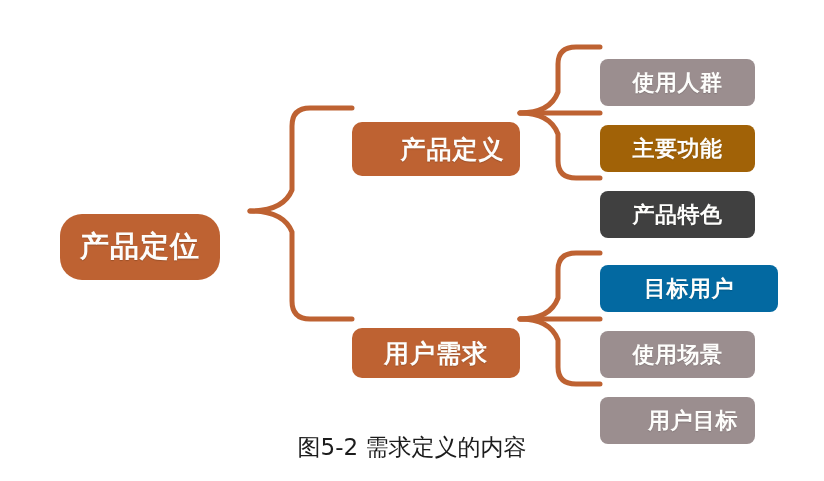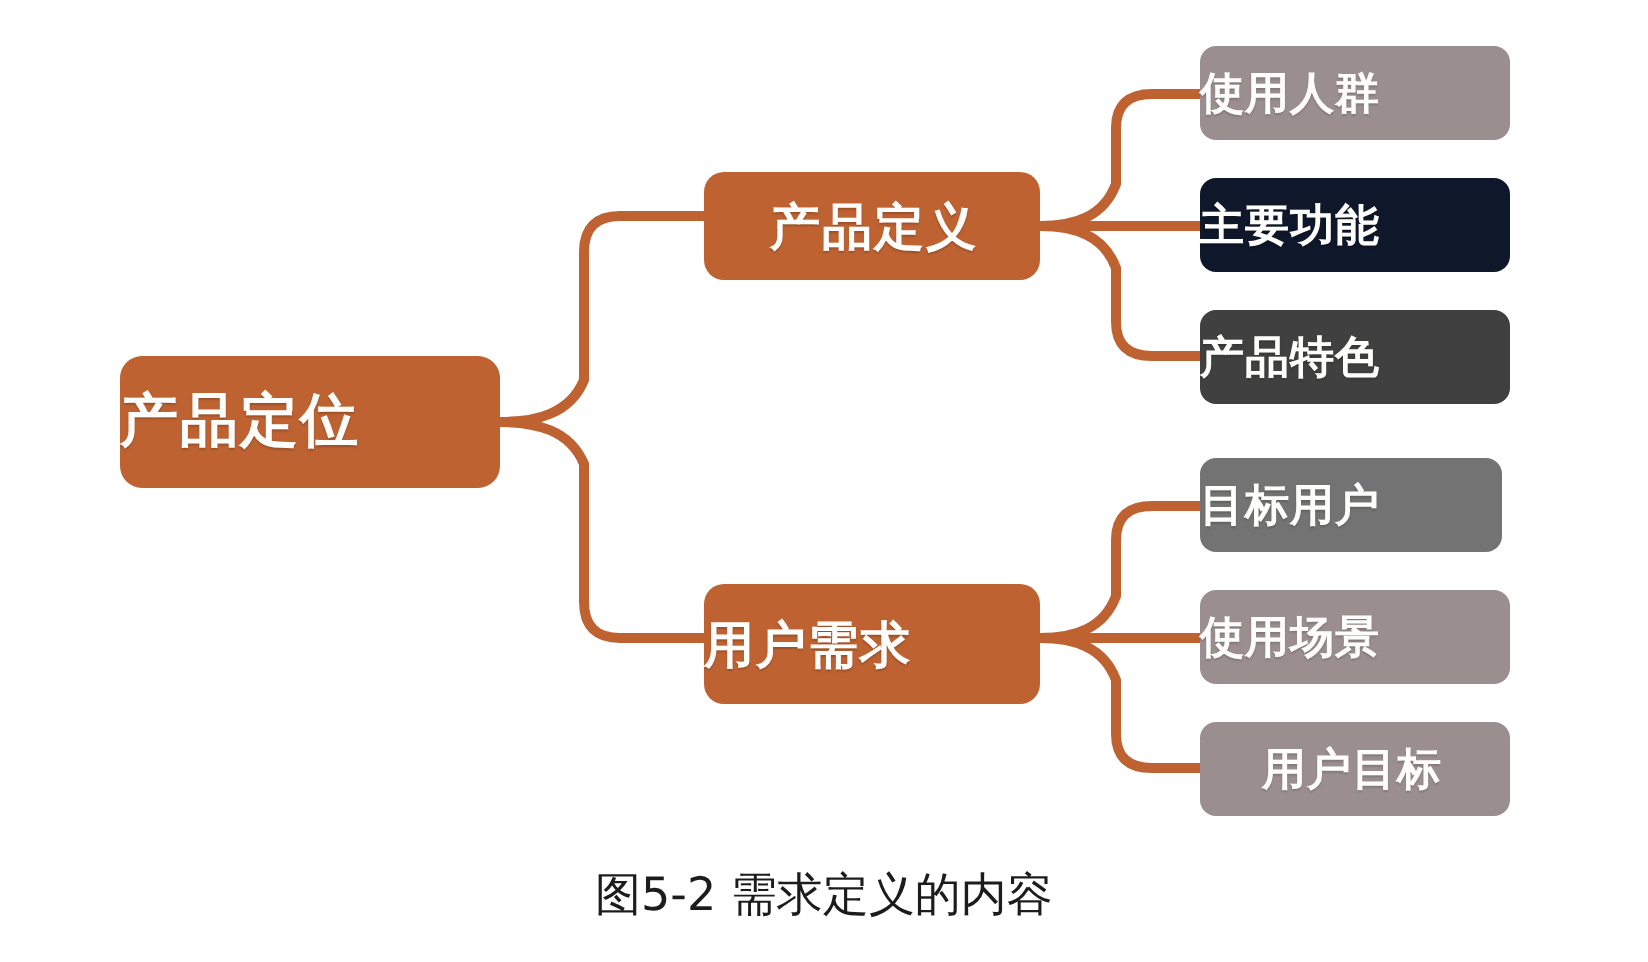--- a/index.html
+++ b/index.html
@@ -30,25 +30,27 @@
     width: 824px;
     height: 481px;
     pointer-events: none;
   }
 
   .node {
     position: absolute;
     box-sizing: border-box;
     display: flex;
     align-items: center;
+    justify-content: center;
     color: #fdfdfb;
     letter-spacing: 1px;
     text-align: center;
     white-space: nowrap;
     user-select: none;
+    margin-top: 36px;
   }
 
   .node-root {
     border-radius: 11px;
     font-size: 29px;
     font-weight: bold;
     text-shadow: 0 1px 1px rgba(0,0,0,0.18);
   }
 
   .node-branch {
@@ -92,45 +94,45 @@
       <path d="M 520 113 C 538 113, 552 108, 558 92 L 558 64 Q 558 47 576 47 L 600 47"></path>
       <path d="M 520 113 C 542 113, 556 113, 566 113 L 600 113"></path>
       <path d="M 520 113 C 538 113, 552 118, 558 134 L 558 161 Q 558 178 576 178 L 600 178"></path>
 
       <path d="M 520 319 C 538 319, 552 314, 558 298 L 558 270 Q 558 253 576 253 L 600 253"></path>
       <path d="M 520 319 C 542 319, 556 319, 566 319 L 600 319"></path>
       <path d="M 520 319 C 538 319, 552 324, 558 340 L 558 367 Q 558 384 576 384 L 600 384"></path>
     </g>
   </svg>
 
-  <div class="node node-root" style="left:60px; top:178px; width:190px; height:66px; background:#BE6232;">
+  <div class="node node-root" style="left:60px; top:178px; width:160px; height:66px; background:#BE6232;border-radius:22px;">
     <span>产品定位</span>
   </div>
 
   <div class="node node-branch" style="left:352px; top:86px; width:168px; height:54px; background:#BE6232;padding-left:33px;">
     <span>产品定义</span>
   </div>
 
   <div class="node node-leaf" style="left:600px; top:23px; width:155px; height:47px; background:#9B8E8F;">
     <span>使用人群</span>
   </div>
 
-  <div class="node node-leaf" style="left:600px; top:89px; width:155px; height:47px; background:#0f172a;">
+  <div class="node node-leaf" style="left:600px; top:89px; width:155px; height:47px; background:#a16207;">
     <span>主要功能</span>
   </div>
 
   <div class="node node-leaf" style="left:600px; top:155px; width:155px; height:47px; background:#404040;">
     <span>产品特色</span>
   </div>
 
-  <div class="node node-branch" style="left:352px; top:292px; width:168px; height:60px; background:#BE6232;">
+  <div class="node node-branch" style="left:352px; top:292px; width:168px; height:50px; background:#BE6232;">
     <span>用户需求</span>
   </div>
 
-  <div class="node node-leaf" style="left:600px; top:229px; width:151px; height:47px; background:#737373;">
+  <div class="node node-leaf" style="left:600px; top:229px; width:178px; height:47px; background:#0369a1;">
     <span>目标用户</span>
   </div>
 
   <div class="node node-leaf" style="left:600px; top:295px; width:155px; height:47px; background:#9B8E8F;">
     <span>使用场景</span>
   </div>
 
   <div class="node node-leaf" style="left:600px; top:361px; width:155px; height:47px; background:#9B8E8F;padding-left:31px;">
     <span>用户目标</span>
   </div>

